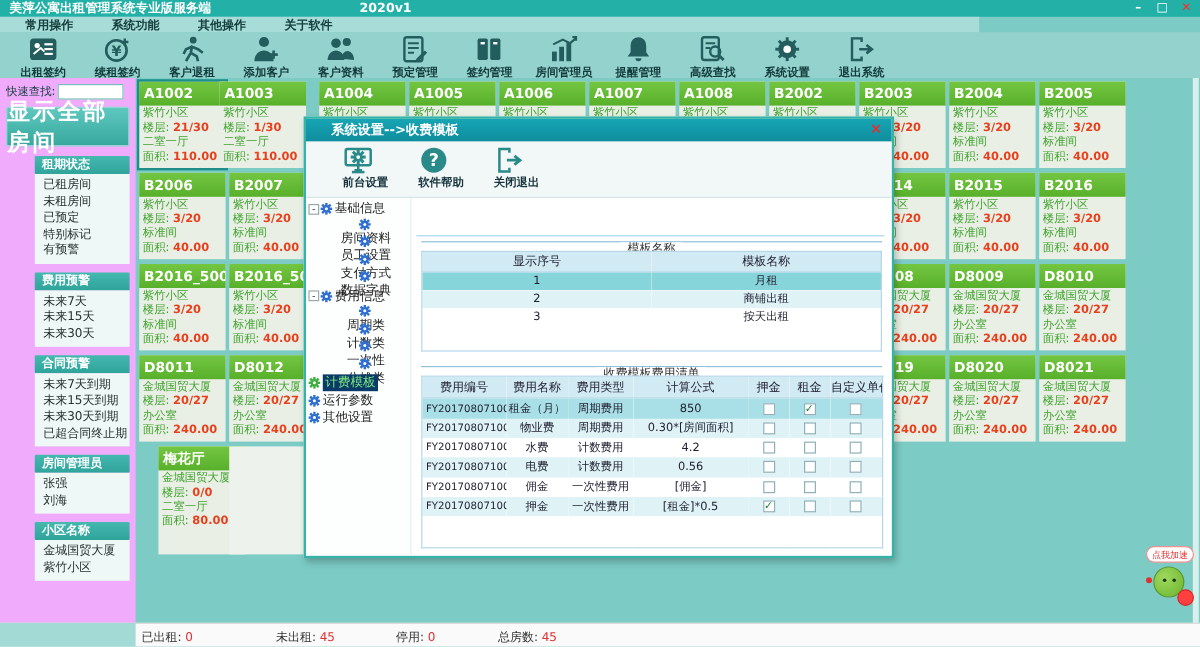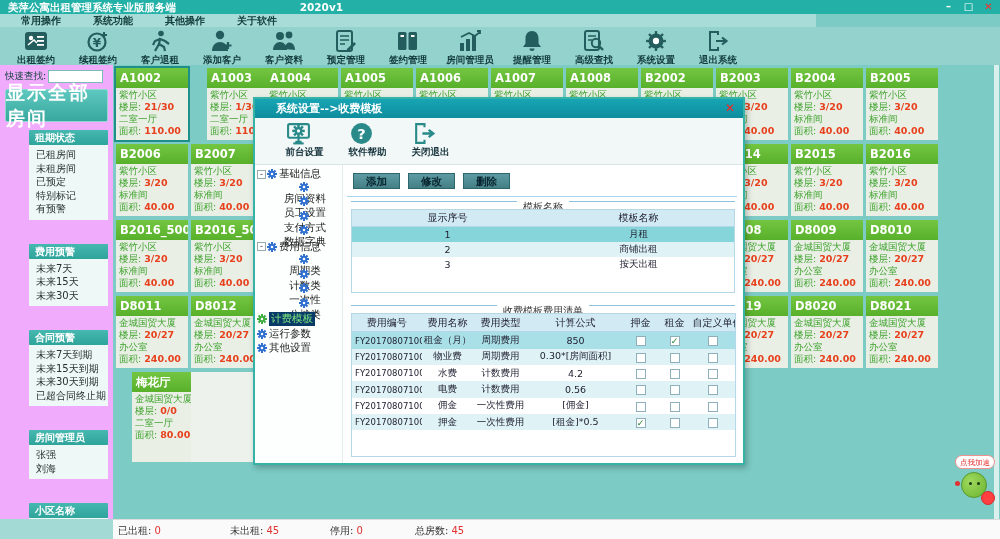--- a/index.html
+++ b/index.html
@@ -25,21 +25,21 @@
   .tb-ic{height:24px;display:flex;align-items:center;justify-content:center;}
   .tb-lbl{font-size:9.5px;color:#123b3b;font-weight:bold;margin-top:1px;white-space:nowrap;}
 
   
   .sidebar{position:absolute;left:0;top:65px;width:113px;height:455px;background:#f0abfc;padding:5px 5px 0 5px;z-index:5;}
   .qsearch{display:flex;align-items:center;margin-bottom:6px;}
   .qsearch label{font-size:9.5px;color:#15403d;white-space:nowrap;}
   .qsearch input{width:55px;height:13px;border:1px solid #7bbcb8;background:#fff;margin-left:2px;font-size:9px;}
   .showall{width:103px;height:33px;background:linear-gradient(#5ec8bf,#38a89e);border:1px solid #8fd8d2;border-radius:2px;
     color:#fff;font-weight:bold;font-size:19px;letter-spacing:2px;display:flex;align-items:center;justify-content:center;margin-bottom:8px;cursor:default;}
-  .side-sec{margin-bottom:24px;padding-left:24px;}
+  .side-sec{margin-bottom:7px;padding-left:24px;}
   .side-hd{height:15px;background:linear-gradient(#45b8b0,#2fa49b);color:#fff;font-size:10px;font-weight:bold;
     line-height:15px;padding-left:6px;border-radius:1px;}
   .side-bd{background:#eef8f6;padding:3px 0 4px 7px;}
   .side-it{font-size:10px;color:#26302e;line-height:13.5px;cursor:default;}
 
   
   .card{position:absolute;width:72px;height:72px;z-index:1;background:#e9efe5;}
   .card.sel{outline:2px solid #1f8f8a;}
   .card.tall{height:90px;}
   .card-hd{height:20px;background:linear-gradient(#74c641,#58b02a);color:#fff;font-weight:bold;font-size:11.5px;
@@ -312,21 +312,21 @@
   <div id="grid">
       <div class="card sel" style="left: 116px; top: 68px;">
         <div class="card-hd">A1002</div>
         <div class="card-bd">
           <div class="cl">紫竹小区</div>
           <div class="cl">楼层: <span class="v">21/30</span></div>
           <div class="cl">二室一厅</div>
           <div class="cl">面积: <span class="v">110.00</span></div>
         </div>
       </div>
-      <div class="card" style="left: 207px; top: 68px;">
+      <div class="card" style="left: 183px; top: 68px;">
         <div class="card-hd">A1003</div>
         <div class="card-bd">
           <div class="cl">紫竹小区</div>
           <div class="cl">楼层: <span class="v">1/30</span></div>
           <div class="cl">二室一厅</div>
           <div class="cl">面积: <span class="v">110.00</span></div>
         </div>
       </div>
       <div class="card" style="left: 266px; top: 68px;">
         <div class="card-hd">A1004</div>
@@ -803,25 +803,20 @@
               <rect x="4.8" y="0" width="2.4" height="3.4" fill="#2f6fd0" transform="rotate(270 6 6)"></rect>
               <rect x="4.8" y="0" width="2.4" height="3.4" fill="#2f6fd0" transform="rotate(315 6 6)"></rect>
               <circle cx="6" cy="6" r="3.6" fill="#2f6fd0"></circle>
               <circle cx="6" cy="6" r="1.512" fill="#fff"></circle>
             </svg>
           </span>
           <span class="lab">其他设置</span>
         </div>
       </div>
     <div class="dlg-body">
-      <div class="dlg-btns" id="dlg-btns">
-          <div class="dbtn">添加</div>
-          <div class="dbtn">修改</div>
-          <div class="dbtn">删除</div>
-        </div>
       <div class="dlg-hr"></div>
       <div class="fsec" style="top:30px;">
         <div class="line"></div><span class="cap">模板名称</span>
       </div>
       <table class="dtab" id="tab1" style="top:44px;width:384px;height:84px;">
           <colgroup>
             <col style="width:50%">
             <col style="width:50%">
           </colgroup>
 <tbody>

